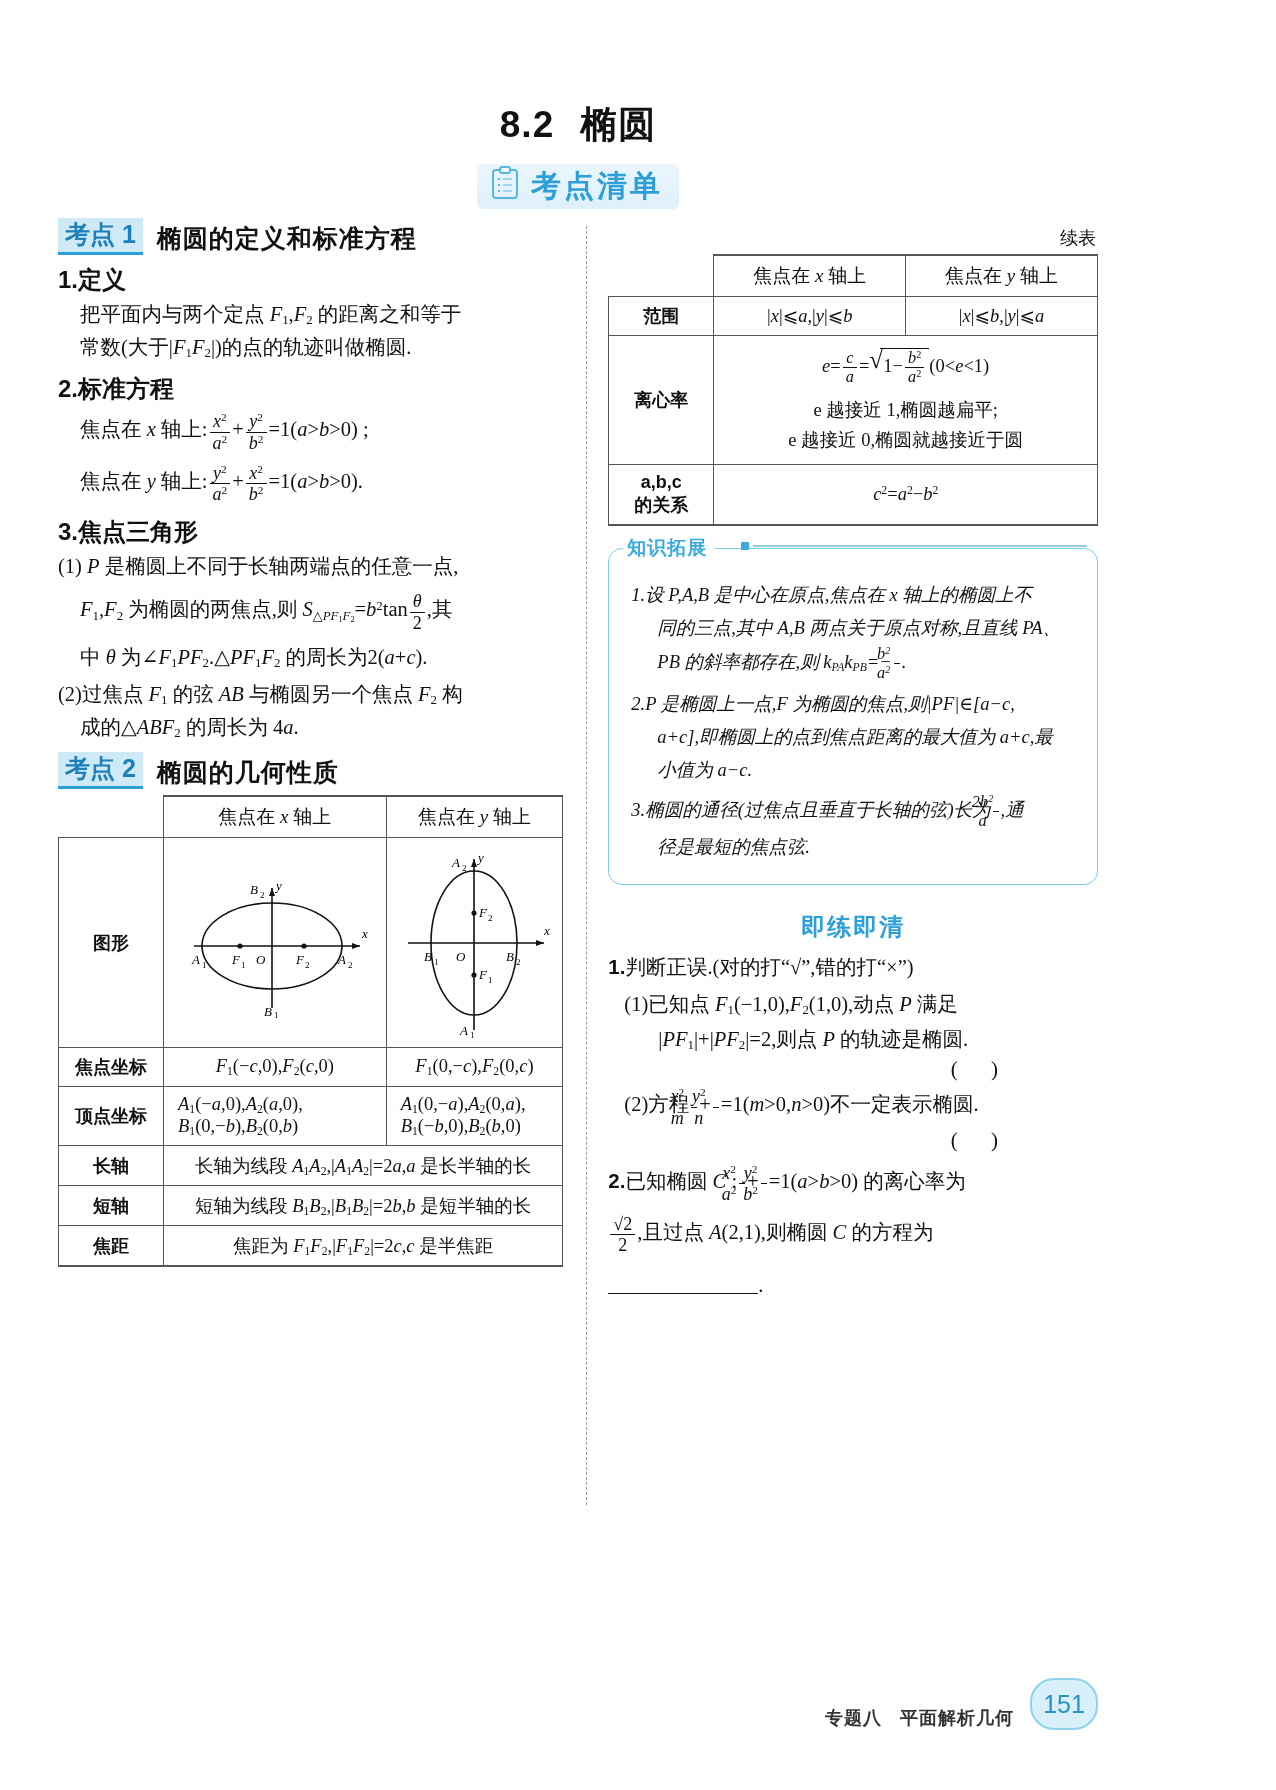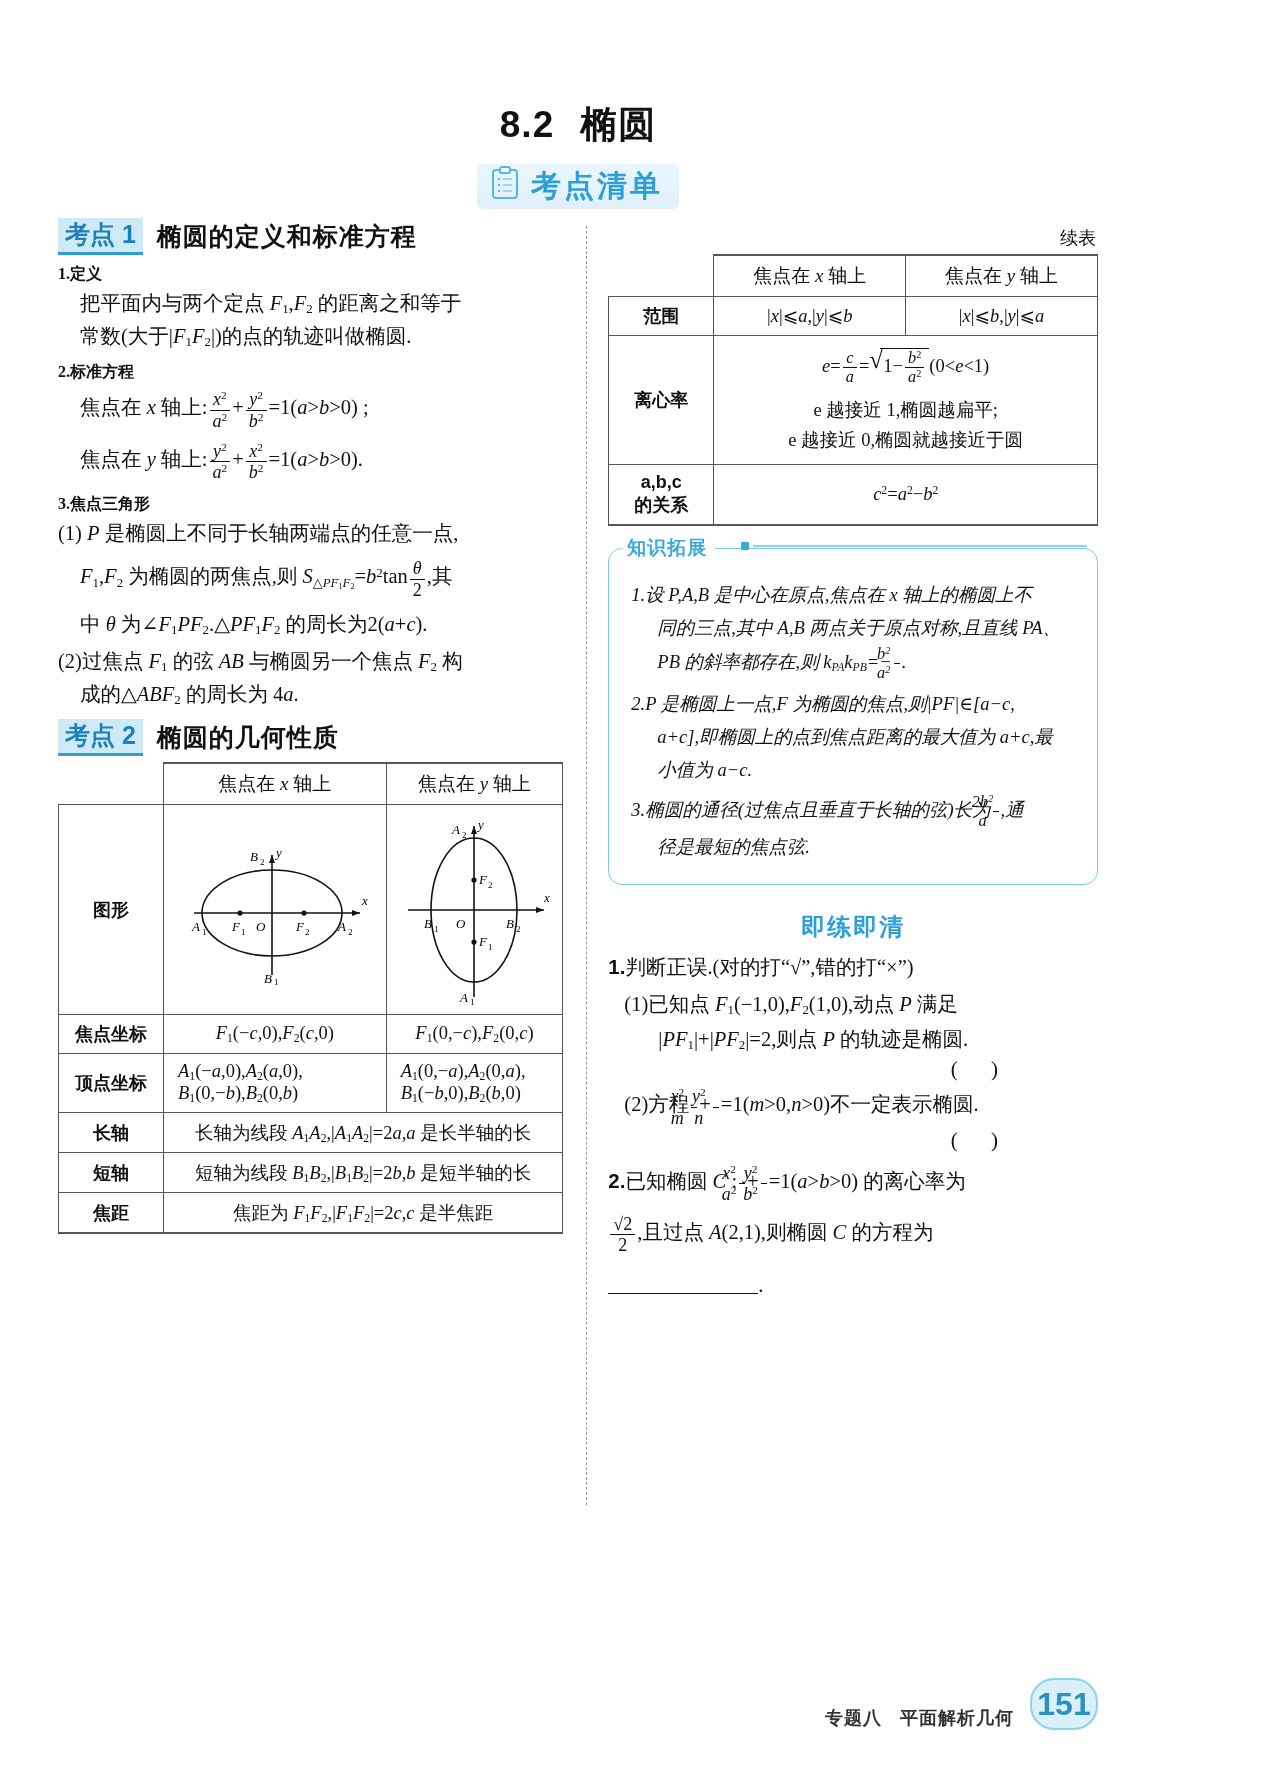--- a/index.html
+++ b/index.html
@@ -60,40 +60,40 @@
   .col-gap{width:46px;position:relative;}
   .col-gap:after{
     content:"";
     position:absolute;left:50%;top:8px;bottom:-200px;
     border-left:1px dashed #9a9a9a;
   }
   .col-right{width:500px;}
 
   
   .kaodian{
-    display:flex;align-items:center;
+    display:flex;align-items:flex-end;
     margin:0 0 6px 0;
   }
   .kd-tag{
     font-family:"Liberation Sans","DejaVu Sans",sans-serif;
     font-weight:bold;font-size:25px;color:#1f7fb8;
     background:#cfeaf7;
     padding:0 7px 1px 7px;
     border-bottom:3px solid #2c9fd8;
     margin-right:14px;
     white-space:nowrap;
   }
   .kd-title{
     font-family:"Liberation Sans","DejaVu Sans",sans-serif;
     font-weight:bold;font-size:25px;color:#111;
     letter-spacing:1px;
   }
   .sub-h{
-    font-family:Liberation Serif, serif;
-    font-weight:bold;font-size:16px;
+    font-family:Liberation Sans, sans-serif;
+    font-weight:bold;font-size:24px;
     margin:9px 0 2px 0;
   }
   .para{
     font-size:20.5px;
     line-height:1.62;
     text-indent:0;
     margin:0 0 0 22px;
   }
   .para.hang{margin-left:0;padding-left:34px;text-indent:-34px;}
 
@@ -207,21 +207,21 @@
     font-family:"Liberation Sans","DejaVu Sans",sans-serif;
     font-weight:bold;font-size:18px;color:#333;margin-right:16px;
     letter-spacing:1px;
   }
   .footer .ftxt .sp{display:inline-block;width:18px;}
   .pagenum{
     width:64px;height:48px;border-radius:24px;
     background:#d9f0fa;border:2px solid #8ed2ec;
     display:flex;align-items:center;justify-content:center;
     font-family:"Liberation Sans","DejaVu Sans",sans-serif;
-    font-weight:bold;font-size:32px;color:#2b90c4;
+    font-weight:normal;font-size:25px;color:#2b90c4;
   }
 
   
   .fig{display:block;margin:0 auto;}
 </style>
 </head>
 <body>
 
 <div class="page">
 

